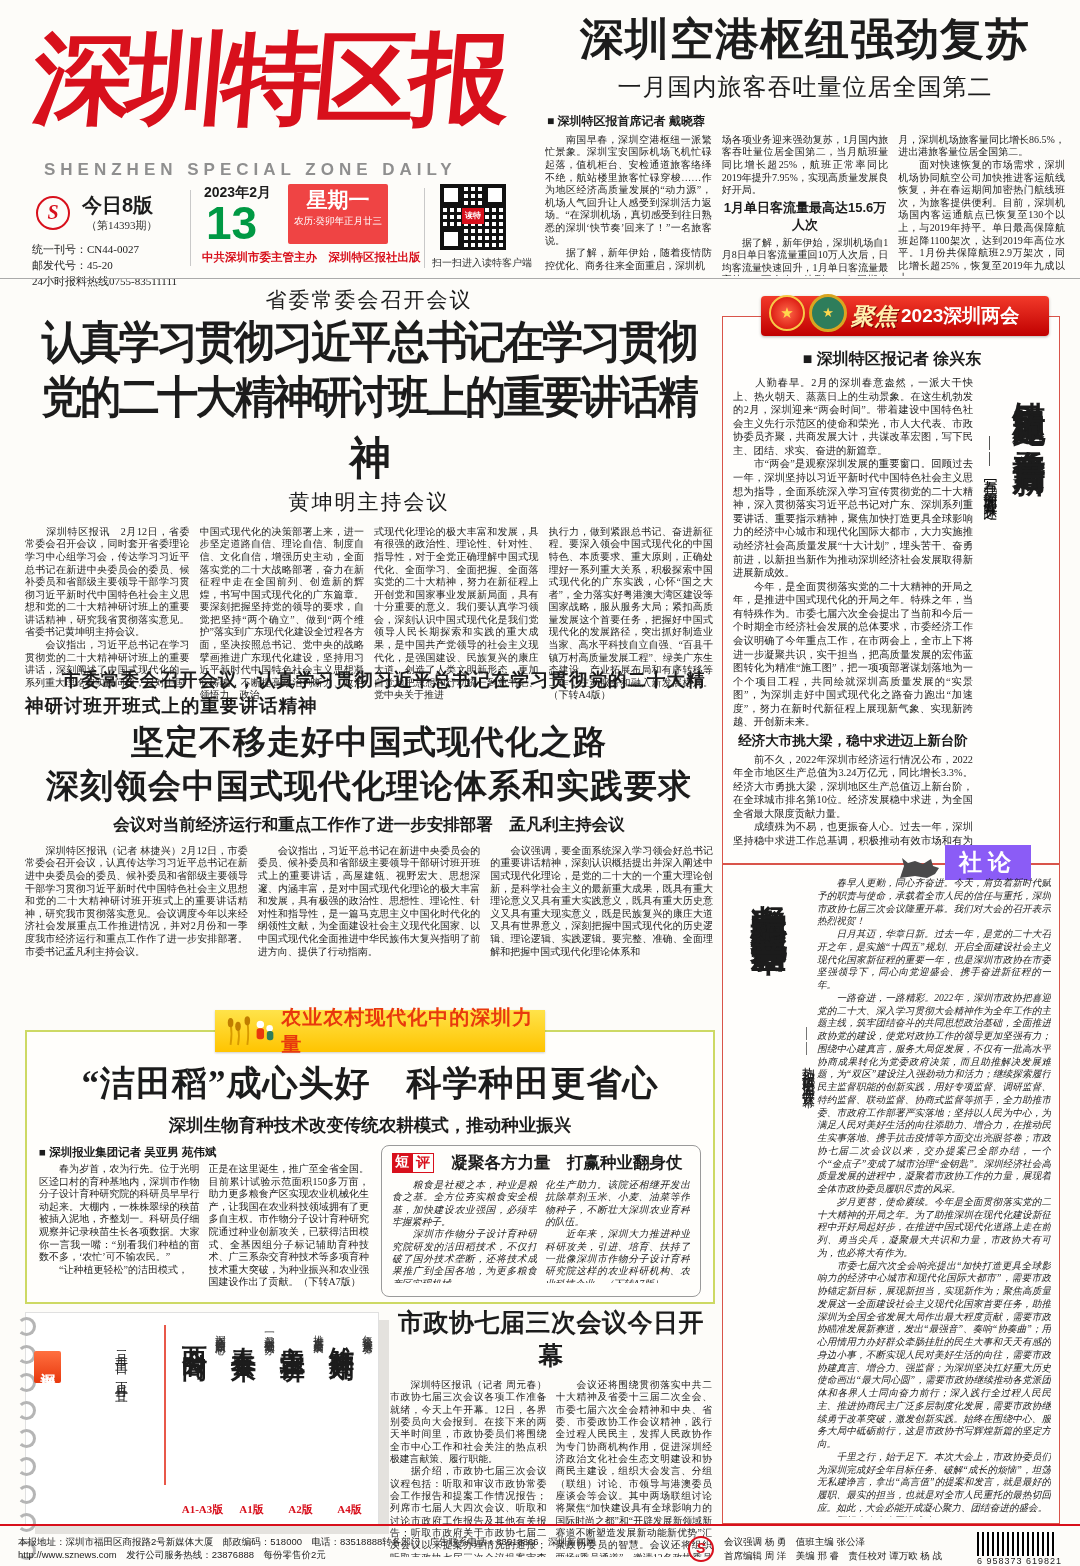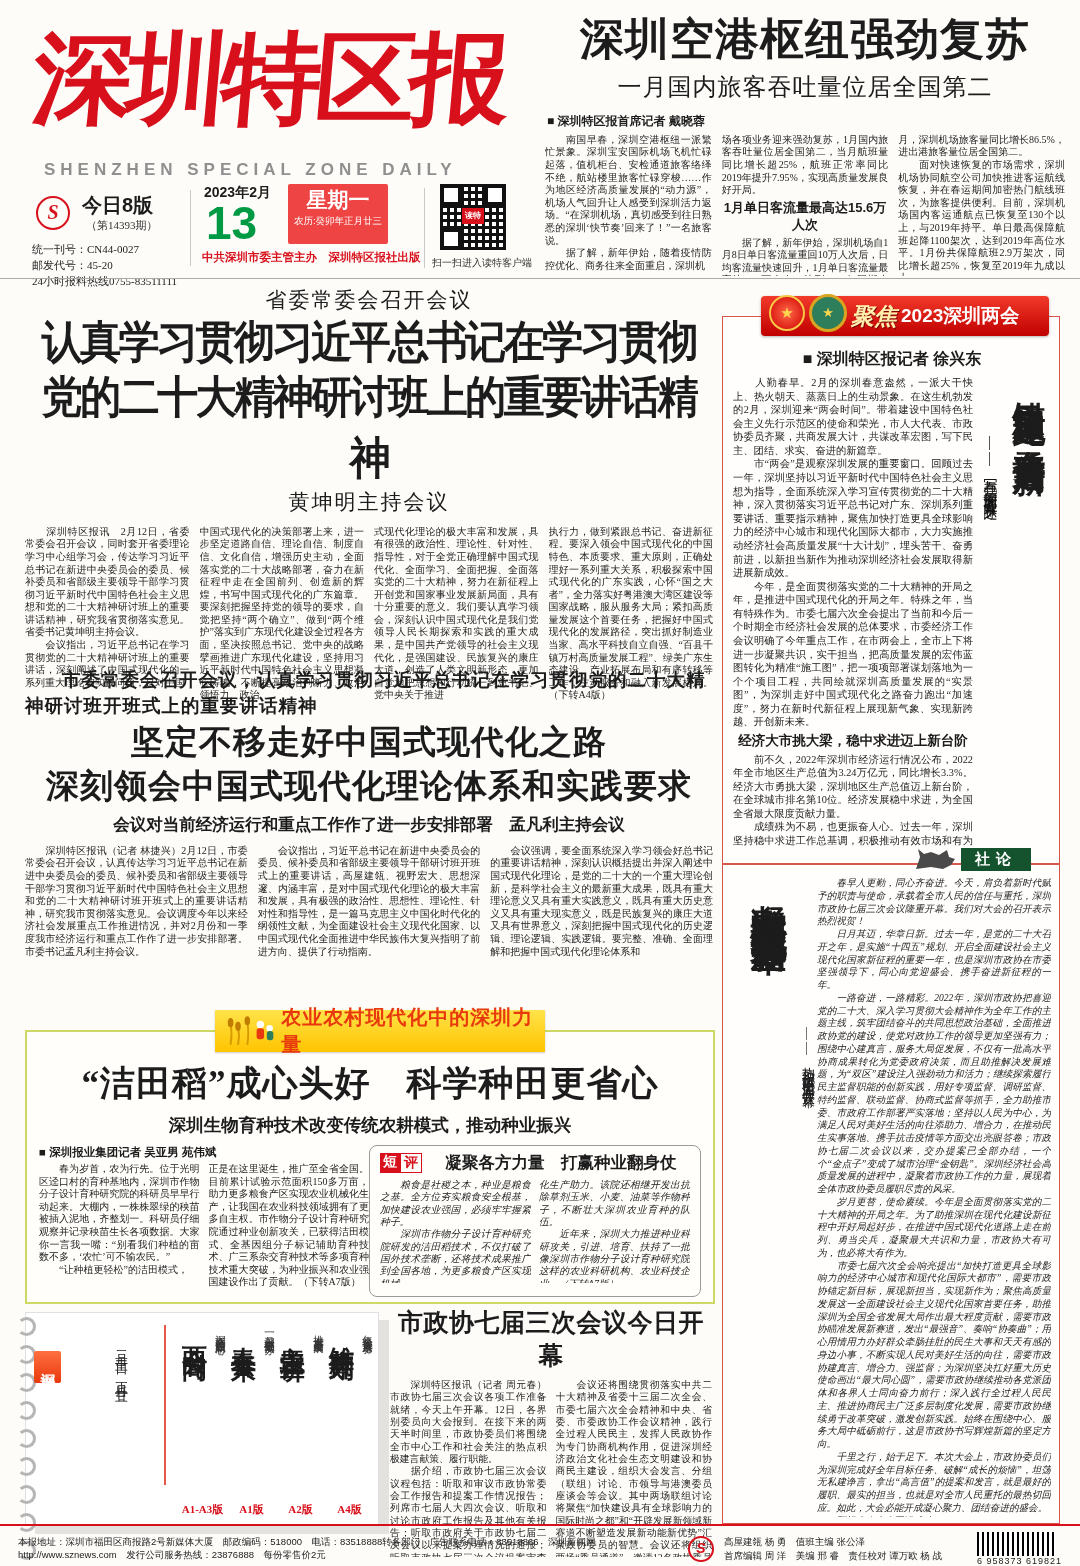--- a/index.html
+++ b/index.html
@@ -65,21 +65,21 @@
   #civic .colrow{margin-top:9px;}
   
   #agri{left:25px;top:1030px;width:686px;height:270px;border:2px solid #cdd964;background:#fffefb;}
   #agri-banner{position:absolute;left:188px;top:-22px;width:310px;height:42px;
     background:linear-gradient(#ffe34a,#ffc400);display:flex;align-items:center;gap:6px;
     padding:0 10px;box-shadow:0 1px 2px rgba(0,0,0,.2);}
   #agri-banner .txt{color:#e8380d;font-weight:900;font-size:20px;letter-spacing:1px;
     font-family:"Liberation Sans","DejaVu Sans",sans-serif;}
   #agri .hl{font-size:35px;font-weight:900;text-align:center;margin-top:28px;letter-spacing:1px;}
   #agri .deck{font-size:17.5px;font-weight:bold;text-align:center;margin-top:6px;}
-  #agri-flex{display:flex;padding:8px 12px 0 12px;}
+  #agri-flex{display:flex;gap:12px;padding:8px 12px 0 12px;}
   #agri-left{width:330px;}
   #agri-left .byline{font-size:11.5px;font-weight:bold;margin-bottom:3px;}
   #agri-left .ncol{height:128px;overflow:hidden;}
   #comment-box{flex:1;border:1px solid #9a9a9a;border-radius:8px;padding:6px 10px;height:138px;}
   #comment-box .head{display:flex;align-items:center;gap:10px;}
   .stamp{display:inline-flex;font-size:14px;font-weight:bold;line-height:18px;}
   .stamp .a{background:#d8101c;color:#fff;padding:0 3px;}
   .stamp .b{color:#d8101c;border:1px solid #d8101c;padding:0 3px;}
   #comment-box .title{font-size:16.5px;font-weight:900;flex:1;text-align:center;}
   #comment-box .ncol{font-style:italic;height:104px;overflow:hidden;font-size:9.8px;}
@@ -117,21 +117,21 @@
   #focus{padding:32px 8px 0 10px;height:508px;}
   #focus .byline{font-size:16px;font-weight:bold;margin-bottom:6px;text-align:center;}
   #focus-flex{display:flex;height:470px;overflow:hidden;}
   #focus-body{flex:1;font-size:10.3px;line-height:1.32;}
   #focus .midhead{font-size:13.5px;}
   #focus-vsub{width:26px;font-size:14px;letter-spacing:2px;margin-top:60px;color:#111;}
   #focus-vhead{width:52px;font-size:33px;font-weight:900;letter-spacing:2px;
     font-family:"Liberation Sans","DejaVu Sans",sans-serif;}
   #ed-rule{position:absolute;left:0;top:546px;width:100%;height:2px;background:#d9544a;}
   #ed-label{position:absolute;right:28px;top:528px;display:flex;align-items:flex-end;gap:4px;}
-  #ed-label .tag{background:#14532d;color:#fff;font-weight:900;font-size:15px;padding:2px 14px;letter-spacing:6px;}
+  #ed-label .tag{background:#8b5cf6;color:#fff;font-weight:900;font-size:23px;padding:2px 14px;letter-spacing:6px;}
   #editorial{position:absolute;left:8px;right:8px;top:560px;bottom:6px;display:flex;overflow:hidden;}
   #ed-vhead{width:62px;font-size:36px;font-weight:900;letter-spacing:2px;
     font-family:"Liberation Sans","DejaVu Sans",sans-serif;}
   #ed-vsub{width:24px;font-size:13px;letter-spacing:2px;margin-top:150px;}
   #ed-body{flex:1;font-size:9.6px;line-height:1.33;font-style:italic;color:#222;}
   
   #footer-line{left:0;top:1524px;width:1080px;height:2px;background:#d8101c;}
   #footer{left:18px;top:1532px;width:1044px;display:flex;align-items:center;gap:10px;font-size:9.5px;color:#222;}
   #footer .info{width:660px;}
   #footer-logo{width:22px;height:22px;border:2px solid #d8101c;border-radius:50%;color:#d8101c;
@@ -361,20 +361,20 @@
 　　千里之行，始于足下。本次大会上，市政协委员们为深圳完成好全年目标任务、破解“成长的烦恼”，坦荡无私建诤言，拿出“高言值”的提案和发言，就是最好的履职、最实的担当，也就是对全市人民重托的最热切回应。如此，大会必能开成凝心聚力、团结奋进的盛会。
 　　预祝本次大会圆满成功！</div>
   </div>
 </div>
 
 <div class="abs" id="footer-line"></div>
 <div class="abs hei" id="footer">
   <div class="info">本报地址：深圳市福田区商报路2号新媒体大厦　邮政编码：518000　电话：83518888转各部门　广告联系电话：83518866　深圳新闻网：http://www.sznews.com　发行公司服务热线：23876888　每份零售价2元</div>
   <div id="footer-logo">S</div>
   <div class="staff">
-    <div>高屋建瓴 杨 勇　值班主编 张公泽</div>
+    <div>会议强调 杨 勇　值班主编 张公泽</div>
     <div>首席编辑 周 洋　美编 邢 睿　责任校对 谭万欧 杨 战</div>
   </div>
   <div id="barcode">
     <div class="bars"></div>
     <div class="num">6 958373 619821</div>
   </div>
 </div>
 
 </body></html>

